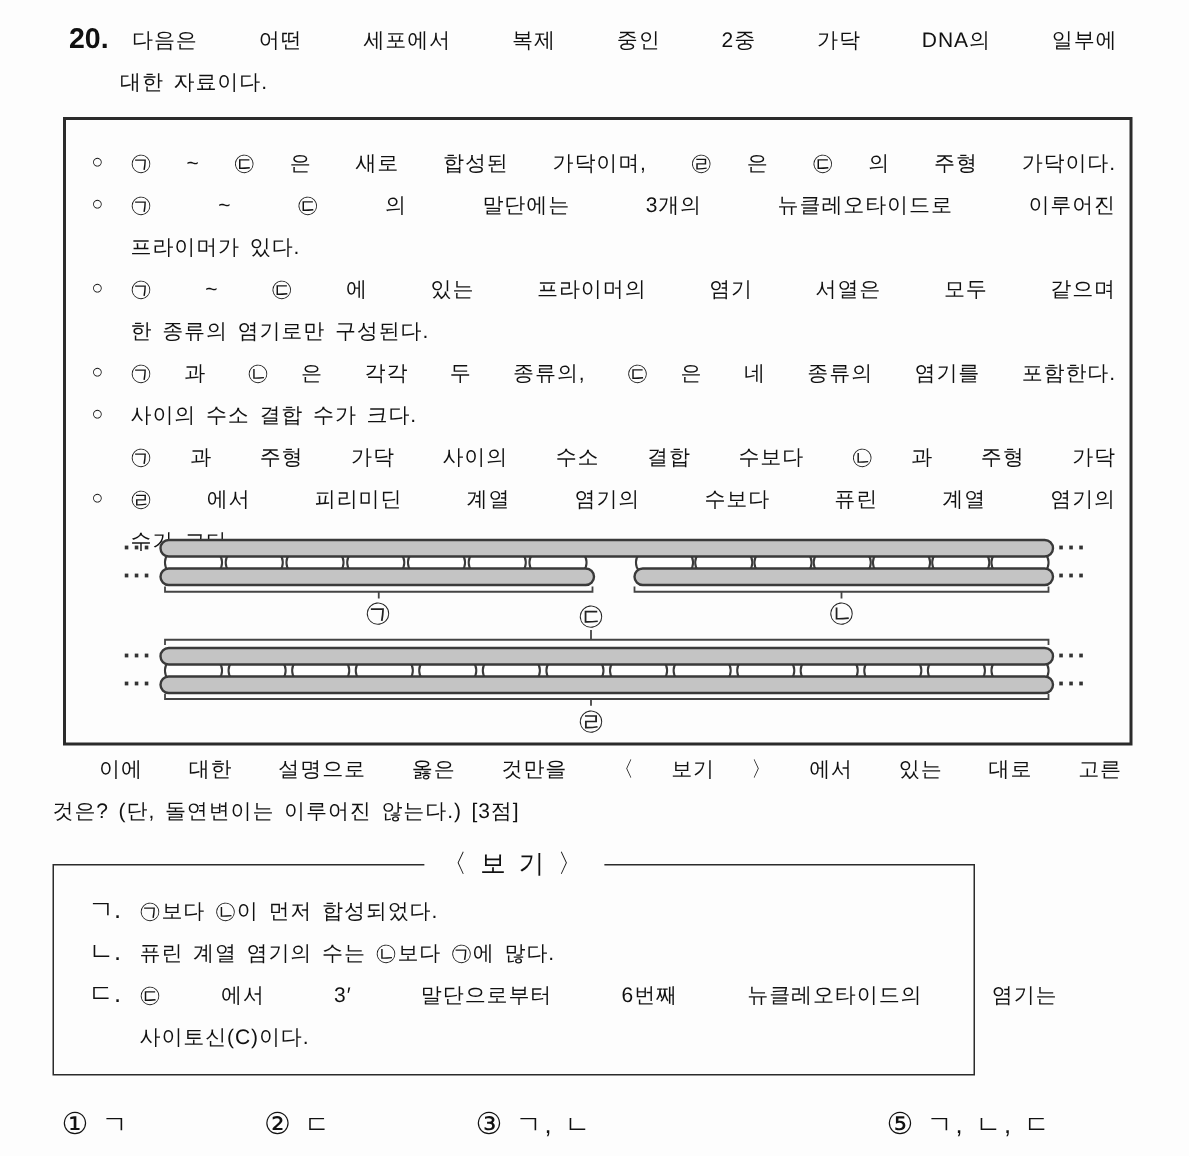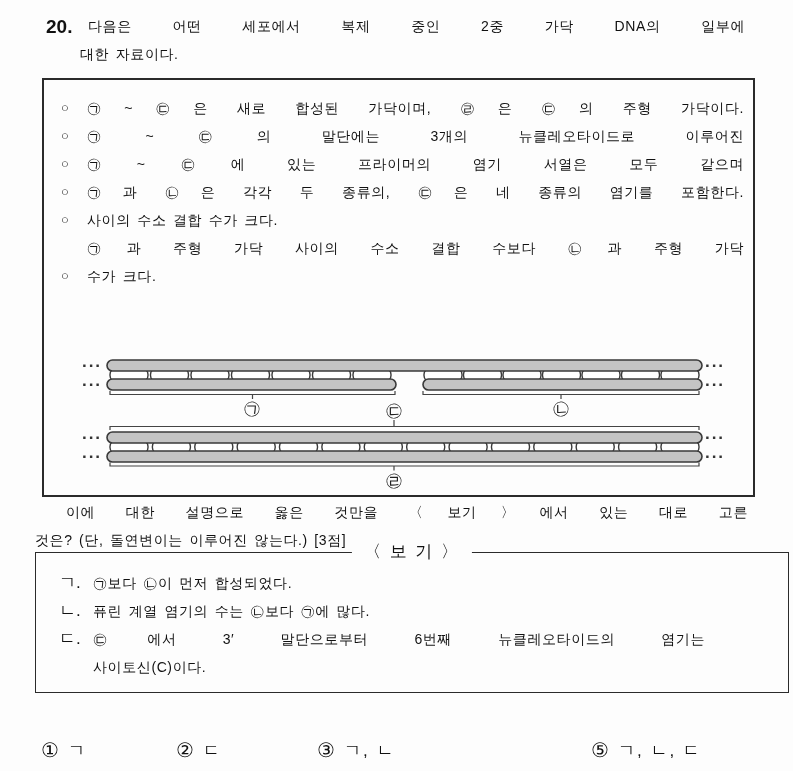--- a/index.html
+++ b/index.html
@@ -36,21 +36,21 @@
   .clabel{
     position:absolute;width:24px;text-align:center;
     font-size:17px;line-height:20px;color:#222;
   }
   .dots{font-size:17px;font-weight:bold;fill:#333;letter-spacing:1px;}
   
   .stem-line1{position:absolute;left:66px;top:504px;width:682px;}
   .stem-line2{position:absolute;left:35px;top:532px;}
   
   .bogi-box{
-    position:absolute;left:35px;top:552px;width:754px;height:141px;
+    position:absolute;left:35px;top:576px;width:615px;height:141px;
     border:1.8px solid #2b2b2b;box-sizing:border-box;
   }
   .bogi-title{
     position:absolute;top:-13px;left:50%;transform:translateX(-50%);
     background:#fdfdfd;padding:0 12px;font-size:17px;letter-spacing:2px;white-space:nowrap;
   }
   .bogi-items{position:absolute;left:0;top:16px;width:100%;}
   .bogi-item{position:relative;padding-left:57px;}
   .bogi-item .line{height:28px;line-height:28px;}
   .bogi-item .marker{position:absolute;left:23px;top:0;height:28px;line-height:28px;font-size:17px;}
@@ -73,36 +73,39 @@
 
   <div class="data-box">
     <div class="bullets">
       <div class="bullet">
         <span class="marker">○</span>
         <div class="t line just wjust">㉠~㉢은 새로 합성된 가닥이며, ㉣은 ㉢의 주형 가닥이다.</div>
       </div>
       <div class="bullet">
         <span class="marker">○</span>
         <div class="t line just wjust">㉠~㉢의 말단에는 3개의 뉴클레오타이드로 이루어진</div>
+        <div class="t line">프라이머가 있다.</div>
       </div>
       <div class="bullet">
         <span class="marker">○</span>
         <div class="t line just wjust">㉠~㉢에 있는 프라이머의 염기 서열은 모두 같으며</div>
+        <div class="t line">한 종류의 염기로만 구성된다.</div>
       </div>
       <div class="bullet">
         <span class="marker">○</span>
         <div class="t line just wjust">㉠과 ㉡은 각각 두 종류의, ㉢은 네 종류의 염기를 포함한다.</div>
       </div>
       <div class="bullet">
         <span class="marker">○</span>
         <div class="t line">사이의 수소 결합 수가 크다.</div>
         <div class="t line just wjust">㉠과 주형 가닥 사이의 수소 결합 수보다 ㉡과 주형 가닥</div>
       </div>
       <div class="bullet">
         <span class="marker">○</span>
+        <div class="t line just wjust">㉣에서 피리미딘 계열 염기의 수보다 퓨린 계열 염기의</div>
         <div class="t line">수가 크다.</div>
       </div>
     </div>
 
     <div class="figure">
       <svg width="713" height="145" viewBox="0 0 713 145">
         <defs>
           <g id="lnk">
             <rect width="38" height="14" rx="6.5" fill="#ffffff" stroke="#3a3a3a" stroke-width="1.4"></rect>
           </g>

